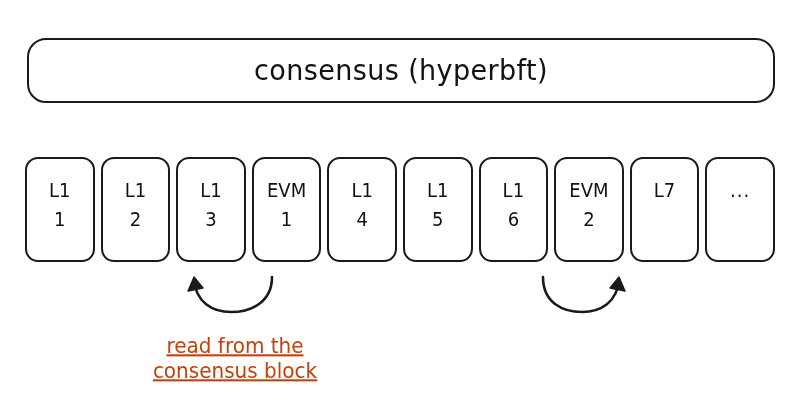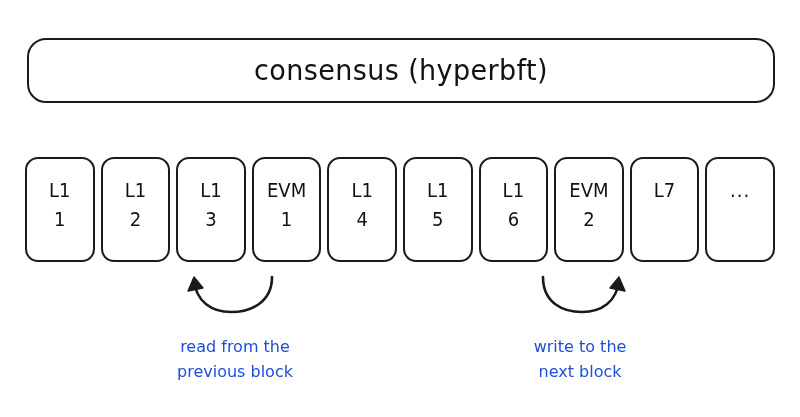--- a/index.html
+++ b/index.html
@@ -89,24 +89,25 @@
     top: 0;
     width: 800px;
     height: 417px;
     pointer-events: none;
   }
 
   
   .caption {
     position: absolute;
     text-align: center;
-    font-size: 16px;
+    font-size: 20px;
     line-height: 25px;
-    color: #1d4ed8;
+    color: #c2410c;
     white-space: nowrap;
+    text-decoration: underline;
   }
   .caption span {
     display: block;
     transform: scaleY(1.04);
   }
   #caption-read {
     left: 135px;
     top: 334px;
     width: 200px;
   }
@@ -186,21 +187,17 @@
     </g>
 
     <g>
       <path d="M 543 277 C 543 303, 563 312, 582 312 C 601 312, 617 302, 619 280" fill="none" stroke="#1a1a1a" stroke-width="2.6" stroke-linecap="round"></path>
       <path d="M 619 277 L 625 291 L 610 288 Z" fill="#1a1a1a" stroke="#1a1a1a" stroke-width="1.4" stroke-linejoin="round"></path>
     </g>
   </svg>
 
   <div class="caption" id="caption-read">
     <span>read from the</span>
-    <span>previous block</span>
+    <span>consensus block</span>
   </div>
 
-  <div class="caption" id="caption-write">
-    <span>write to the</span>
-    <span>next block</span>
-  </div>
 
 </div>
 
 </body></html>

